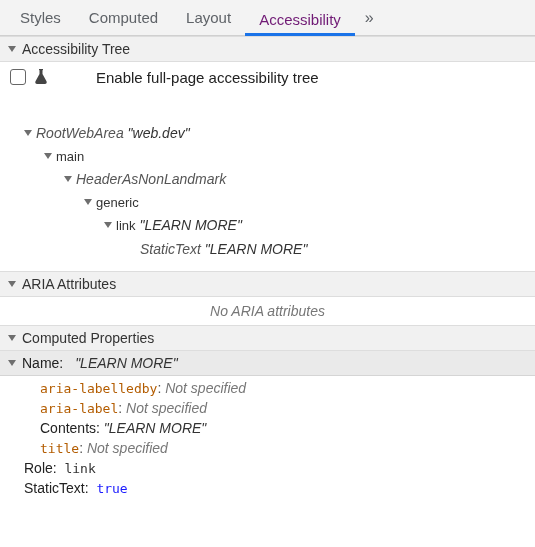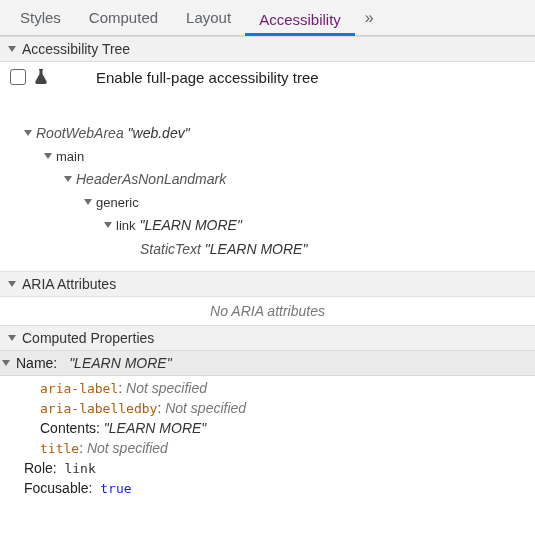--- a/index.html
+++ b/index.html
@@ -95,21 +95,21 @@
   .codeish { font-family: Liberation Sans, sans-serif; font-size: 13px; font-style: normal; color: #333; }
   .empty-msg {
     text-align: center;
     font-style: italic;
     color: #777;
     padding: 6px 0;
   }
   .subhead {
     background: #eaeaea;
     border-bottom: 1px solid #d5d5d5;
-    padding: 4px 2px;
+    padding: 4px 8px;
     display: flex;
     align-items: center;
     gap: 4px;
   }
   .cp-body { padding: 2px 0 10px 0; }
   .cp-line { padding: 2px 0 2px 40px; font-size: 14px; }
   .attr { font-family: Menlo, Consolas, monospace; font-size: 13px; color: #b35c00; }
   .notspec { font-style: italic; color: #777; }
   .cp-role-line { padding: 2px 0 2px 24px; font-size: 14px; }
   .val-mono { font-family: Menlo, Consolas, monospace; font-size: 13px; color: #333; }
@@ -191,32 +191,32 @@
   <span>Computed Properties</span>
 </div>
 <div class="subhead">
   <span class="tri"></span>
   <span>Name:</span>
   <span>&nbsp;</span>
   <span class="quoted">"LEARN MORE"</span>
 </div>
 <div class="cp-body">
   <div class="cp-line">
+    <span class="attr">aria-labelledby</span><span style="color:#555;">:&nbsp;</span><span class="notspec">Not specified</span>
+  </div>
+  <div class="cp-line">
     <span class="attr">aria-label</span><span style="color:#555;">:&nbsp;</span><span class="notspec">Not specified</span>
-  </div>
-  <div class="cp-line">
-    <span class="attr">aria-labelledby</span><span style="color:#555;">:&nbsp;</span><span class="notspec">Not specified</span>
   </div>
   <div class="cp-line">
     <span>Contents</span><span>:&nbsp;</span><span class="quoted">"LEARN MORE"</span>
   </div>
   <div class="cp-line">
     <span class="attr">title</span><span style="color:#555;">:&nbsp;</span><span class="notspec">Not specified</span>
   </div>
   <div class="cp-role-line">
     <span>Role:</span>
     <span>&nbsp;</span><span class="val-mono">link</span>
   </div>
   <div class="cp-role-line">
-    <span>Focusable:</span>
+    <span>StaticText:</span>
     <span>&nbsp;</span><span class="val-true">true</span>
   </div>
 </div>
 
 </body></html>

